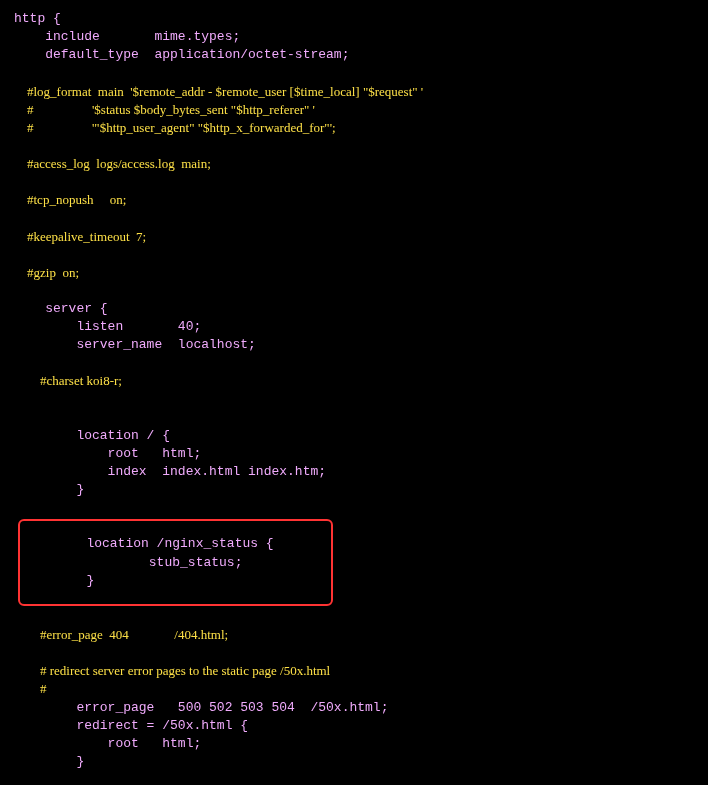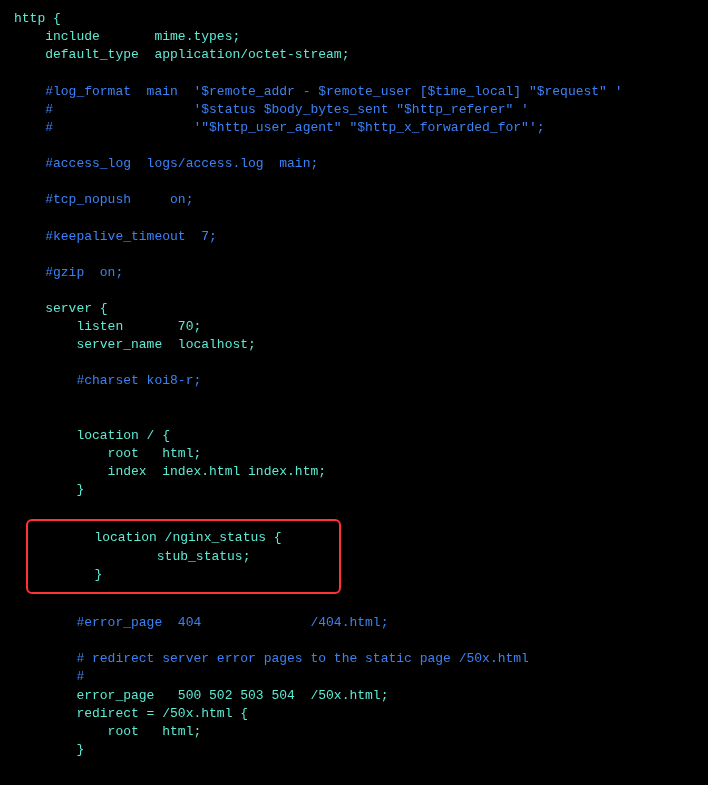--- a/index.html
+++ b/index.html
@@ -15,33 +15,34 @@
       padding: 10px 14px;
       width: 708px;
       height: 785px;
       overflow: hidden;
     }
     .line {
       white-space: pre;
       min-height: 18px;
     }
     .white {
-      color: #5eead4;
+      color: #f0abfc;
     }
     .blue {
-      color: #3b82f6;
+      color: #fde047;
+      font-family: Liberation Serif, serif;
     }
     .blank {
       height: 18px;
     }
     .highlight-box {
       border: 2px solid #ff3333;
       border-radius: 6px;
-      padding: 8px 4px;
-      margin: 2px 12px;
+      padding: 14px 4px;
+      margin: 2px 4px;
       display: inline-block;
       min-width: 315px;
     }
   </style>
 </head>
 <body>
 
 <div>
   <div class="line white">http {</div>
   <div class="line white">    include       mime.types;</div>
@@ -53,21 +54,21 @@
   <div class="blank"></div>
   <div class="line blue">    #access_log  logs/access.log  main;</div>
   <div class="blank"></div>
   <div class="line blue">    #tcp_nopush     on;</div>
   <div class="blank"></div>
   <div class="line blue">    #keepalive_timeout  7;</div>
   <div class="blank"></div>
   <div class="line blue">    #gzip  on;</div>
   <div class="blank"></div>
   <div class="line white">    server {</div>
-  <div class="line white">        listen       70;</div>
+  <div class="line white">        listen       40;</div>
   <div class="line white">        server_name  localhost;</div>
   <div class="blank"></div>
   <div class="line blue">        #charset koi8-r;</div>
   <div class="blank"></div>
   <div class="blank"></div>
   <div class="line white">        location / {</div>
   <div class="line white">            root   html;</div>
   <div class="line white">            index  index.html index.htm;</div>
   <div class="line white">        }</div>
   <div class="blank"></div>

